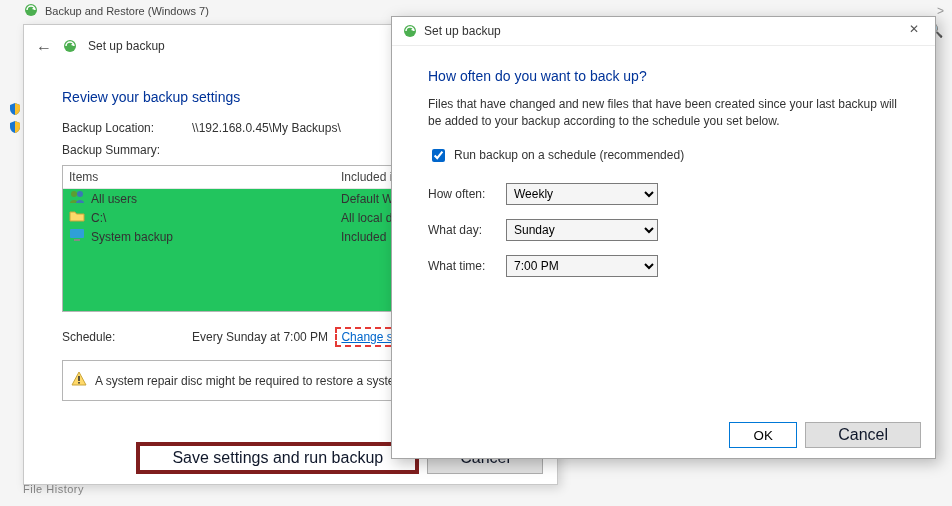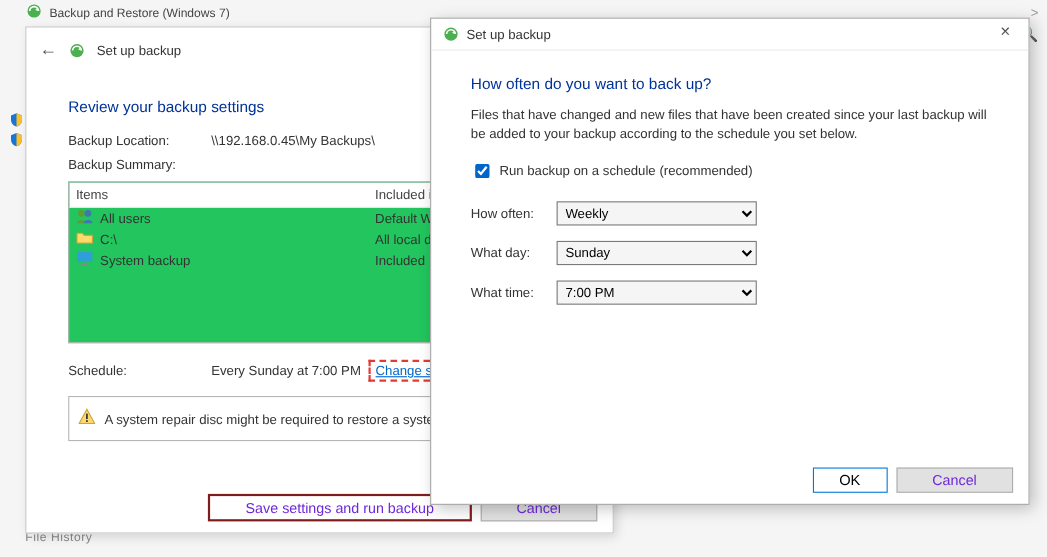--- a/index.html
+++ b/index.html
@@ -155,28 +155,28 @@
 
   .bottom-buttons {
     position: absolute;
     right: 14px;
     bottom: 10px;
     display: flex;
     gap: 8px;
   }
   .btn {
     padding: 3px 32px;
-    font-size: 13px;
+    font-size: 16px;
     background: #e1e1e1;
     border: 1px solid #adadad;
     cursor: pointer;
-    color: #6d28d9;
+    color: #0f172a;
   }
   .btn.primary {
-    border: 2px solid #7f1d1d;
+    border: 4px solid #7f1d1d;
     background: #fff;
   }
 
   
   .window-schedule {
     position: absolute;
     left: 391px;
     top: 16px;
     width: 543px;
     height: 441px;
@@ -230,21 +230,21 @@
   }
   .field-row {
     display: flex;
     align-items: center;
     margin-bottom: 14px;
   }
   .field-row .flabel {
     width: 78px;
   }
   .field-row select {
-    width: 182px;
+    width: 152px;
     font-size: 12px;
     padding: 2px 3px;
     border: 1px solid #7a7a7a;
     background: #f5f5f5;
   }
   .bottom-buttons2 {
     position: absolute;
     right: 14px;
     bottom: 10px;
     display: flex;

